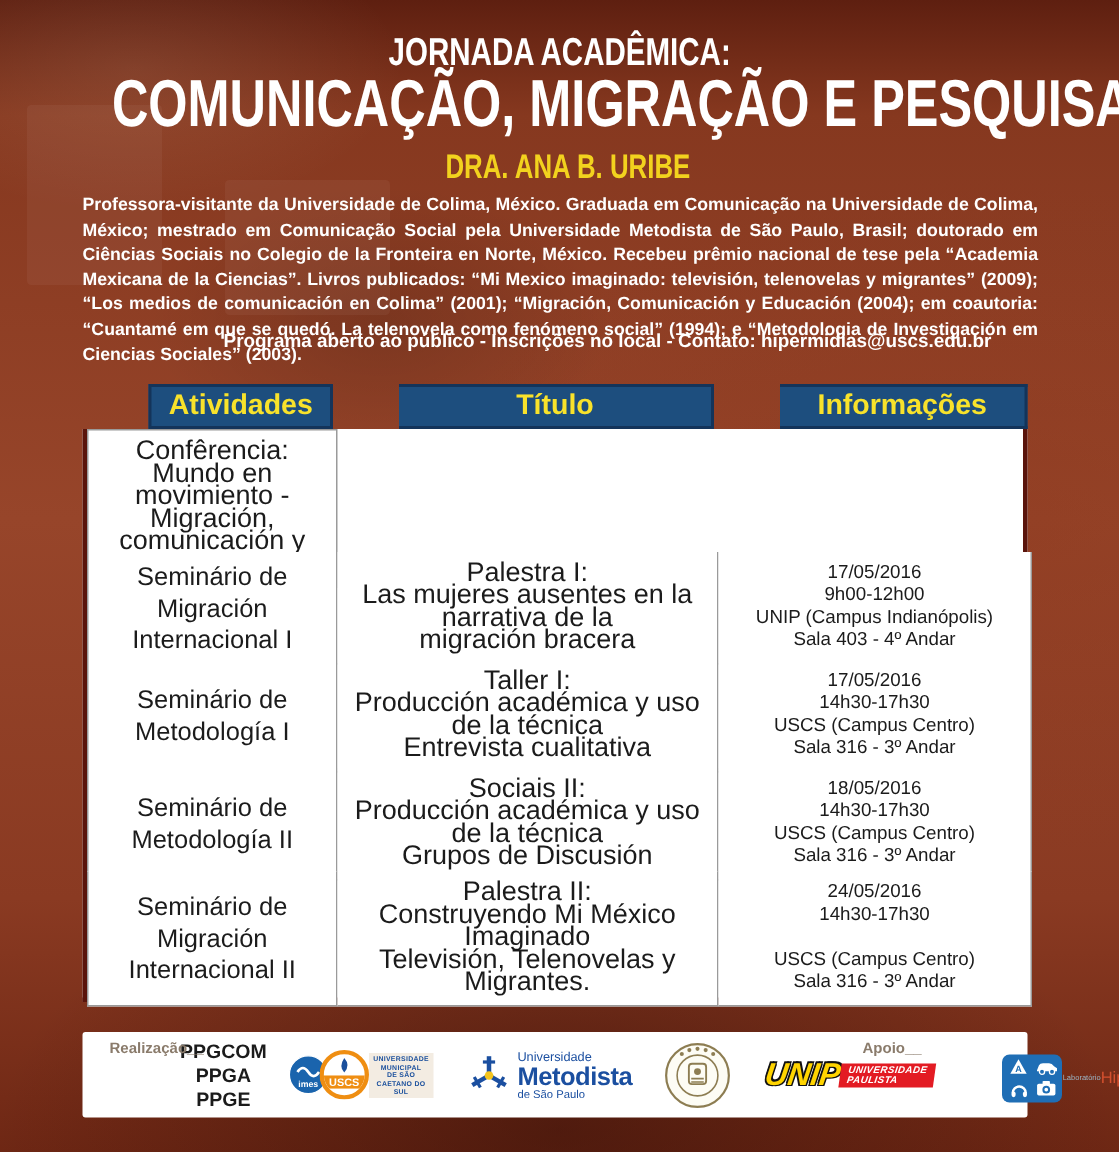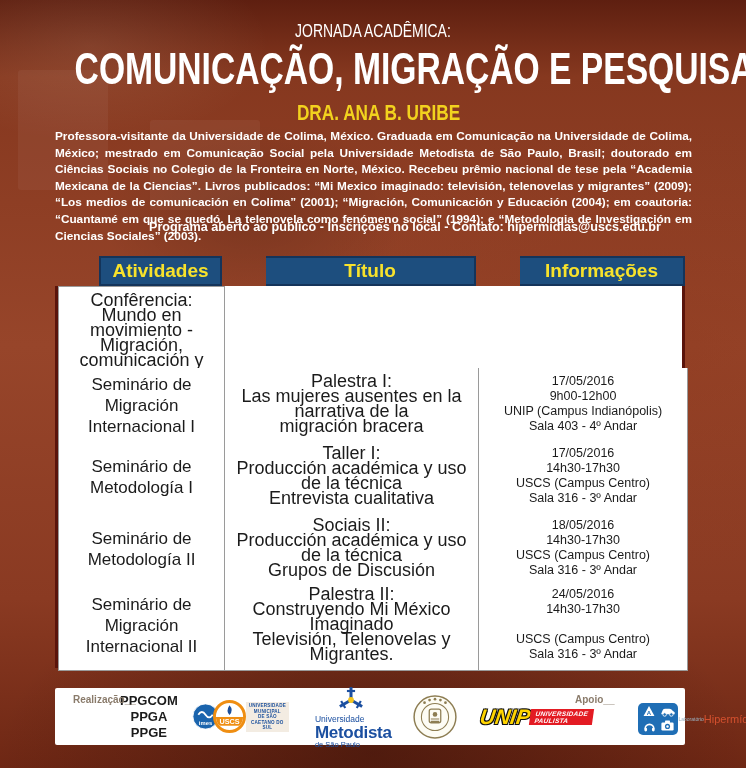--- a/index.html
+++ b/index.html
@@ -10,21 +10,21 @@
       radial-gradient(ellipse 220px 130px at 34% 28%, rgba(0,0,0,.14), transparent 70%),
       radial-gradient(ellipse 520px 320px at 88% 45%, rgba(140,55,28,.40), transparent 72%),
       radial-gradient(ellipse 480px 240px at 50% 98%, rgba(40,10,5,.45), transparent 78%),
       linear-gradient(180deg,#5e1f10 0%,#86381f 10%,#97452a 45%,#8a3a22 78%,#6e2714 100%);
   }
   .photo-hint{position:absolute;background:rgba(255,245,235,.05);border-radius:3px;}
   .ph1{left:18px;top:70px;width:90px;height:120px;}
   .ph2{left:150px;top:120px;width:110px;height:90px;}
 
   .center{text-align:center;}
-  .title1{position:absolute;left:0;top:22px;width:100%;color:#fff;font-weight:400;font-size:17px;}
+  .title1{position:absolute;left:0;top:22px;width:100%;color:#fff;font-weight:700;font-size:24px;}
   .title1 span,.title2 span,.speaker span{display:inline-block;transform:scaleX(.82) scaleY(1.08);white-space:nowrap;}
   .title2{position:absolute;left:0;top:46px;width:100%;color:#fff;font-weight:800;font-size:41px;}
   .speaker{position:absolute;left:6px;top:100px;width:100%;color:#f2d21e;font-weight:800;font-size:21px;}
   .bio{position:absolute;left:55px;top:128px;width:637px;color:#fff;font-weight:700;
        font-size:11.8px;line-height:16.6px;text-align:justify;margin:0;}
   .program{position:absolute;left:0;top:220px;width:100%;color:#fff;font-weight:700;font-size:12.6px;margin:0;padding-left:32px;}
 
   .grid-table{position:absolute;left:55px;top:256px;width:630px;}
   .trow{display:grid;grid-template-columns:167px 254px 209px;}
   .th{background:#1d4e7e;border:2px solid #14345a;color:#f8e22b;font-weight:800;font-size:19px;
@@ -46,21 +46,21 @@
   .fl-label{position:absolute;top:6px;font-size:10px;color:#8a7b6b;font-weight:600;}
   .realizacao{left:18px;}
   .apoio{left:520px;}
   .programs{margin-left:65px;font-size:13px;line-height:16px;color:#1b1b1b;text-align:center;white-space:pre-line;font-weight:600;}
   .logo{display:flex;flex-direction:row;align-items:center;justify-content:center;}
   .uscs-group{margin-left:14px;}
   .uscs-circles{display:flex;align-items:center;}
   .uscs-circles svg + svg{margin-left:-6px;}
   .uscs-caption{font-size:4.6px;color:#1a4f9c;font-weight:700;text-align:center;letter-spacing:.2px;
                 background:#f3ece2;padding:1px 3px;margin-top:1px;white-space:pre-line;line-height:5.5px;}
-  .metodista{margin-left:22px;flex-direction:column;align-items:center;}
+  .metodista{margin-left:22px;flex-direction:row;align-items:center;}
   .met-text{margin-left:4px;color:#1b4fa0;line-height:1;}
   .met-top{font-size:8.5px;}
   .met-main{font-size:17px;font-weight:800;letter-spacing:-.3px;}
   .met-sub{font-size:7.5px;}
   .colima{margin-left:20px;}
   .unip{margin-left:22px;}
   .unip-main{font-style:italic;font-weight:800;font-size:21px;color:#ffd400;line-height:18px;
              text-shadow:-1px -1px 0 #111,1px -1px 0 #111,-1px 1px 0 #111,1px 1px 0 #111;transform:skewX(-8deg);}
   .unip-band{background:#e31b23;color:#fff;font-style:italic;font-weight:700;font-size:6.5px;
              padding:1px 5px;transform:skewX(-8deg);letter-spacing:.3px;}

